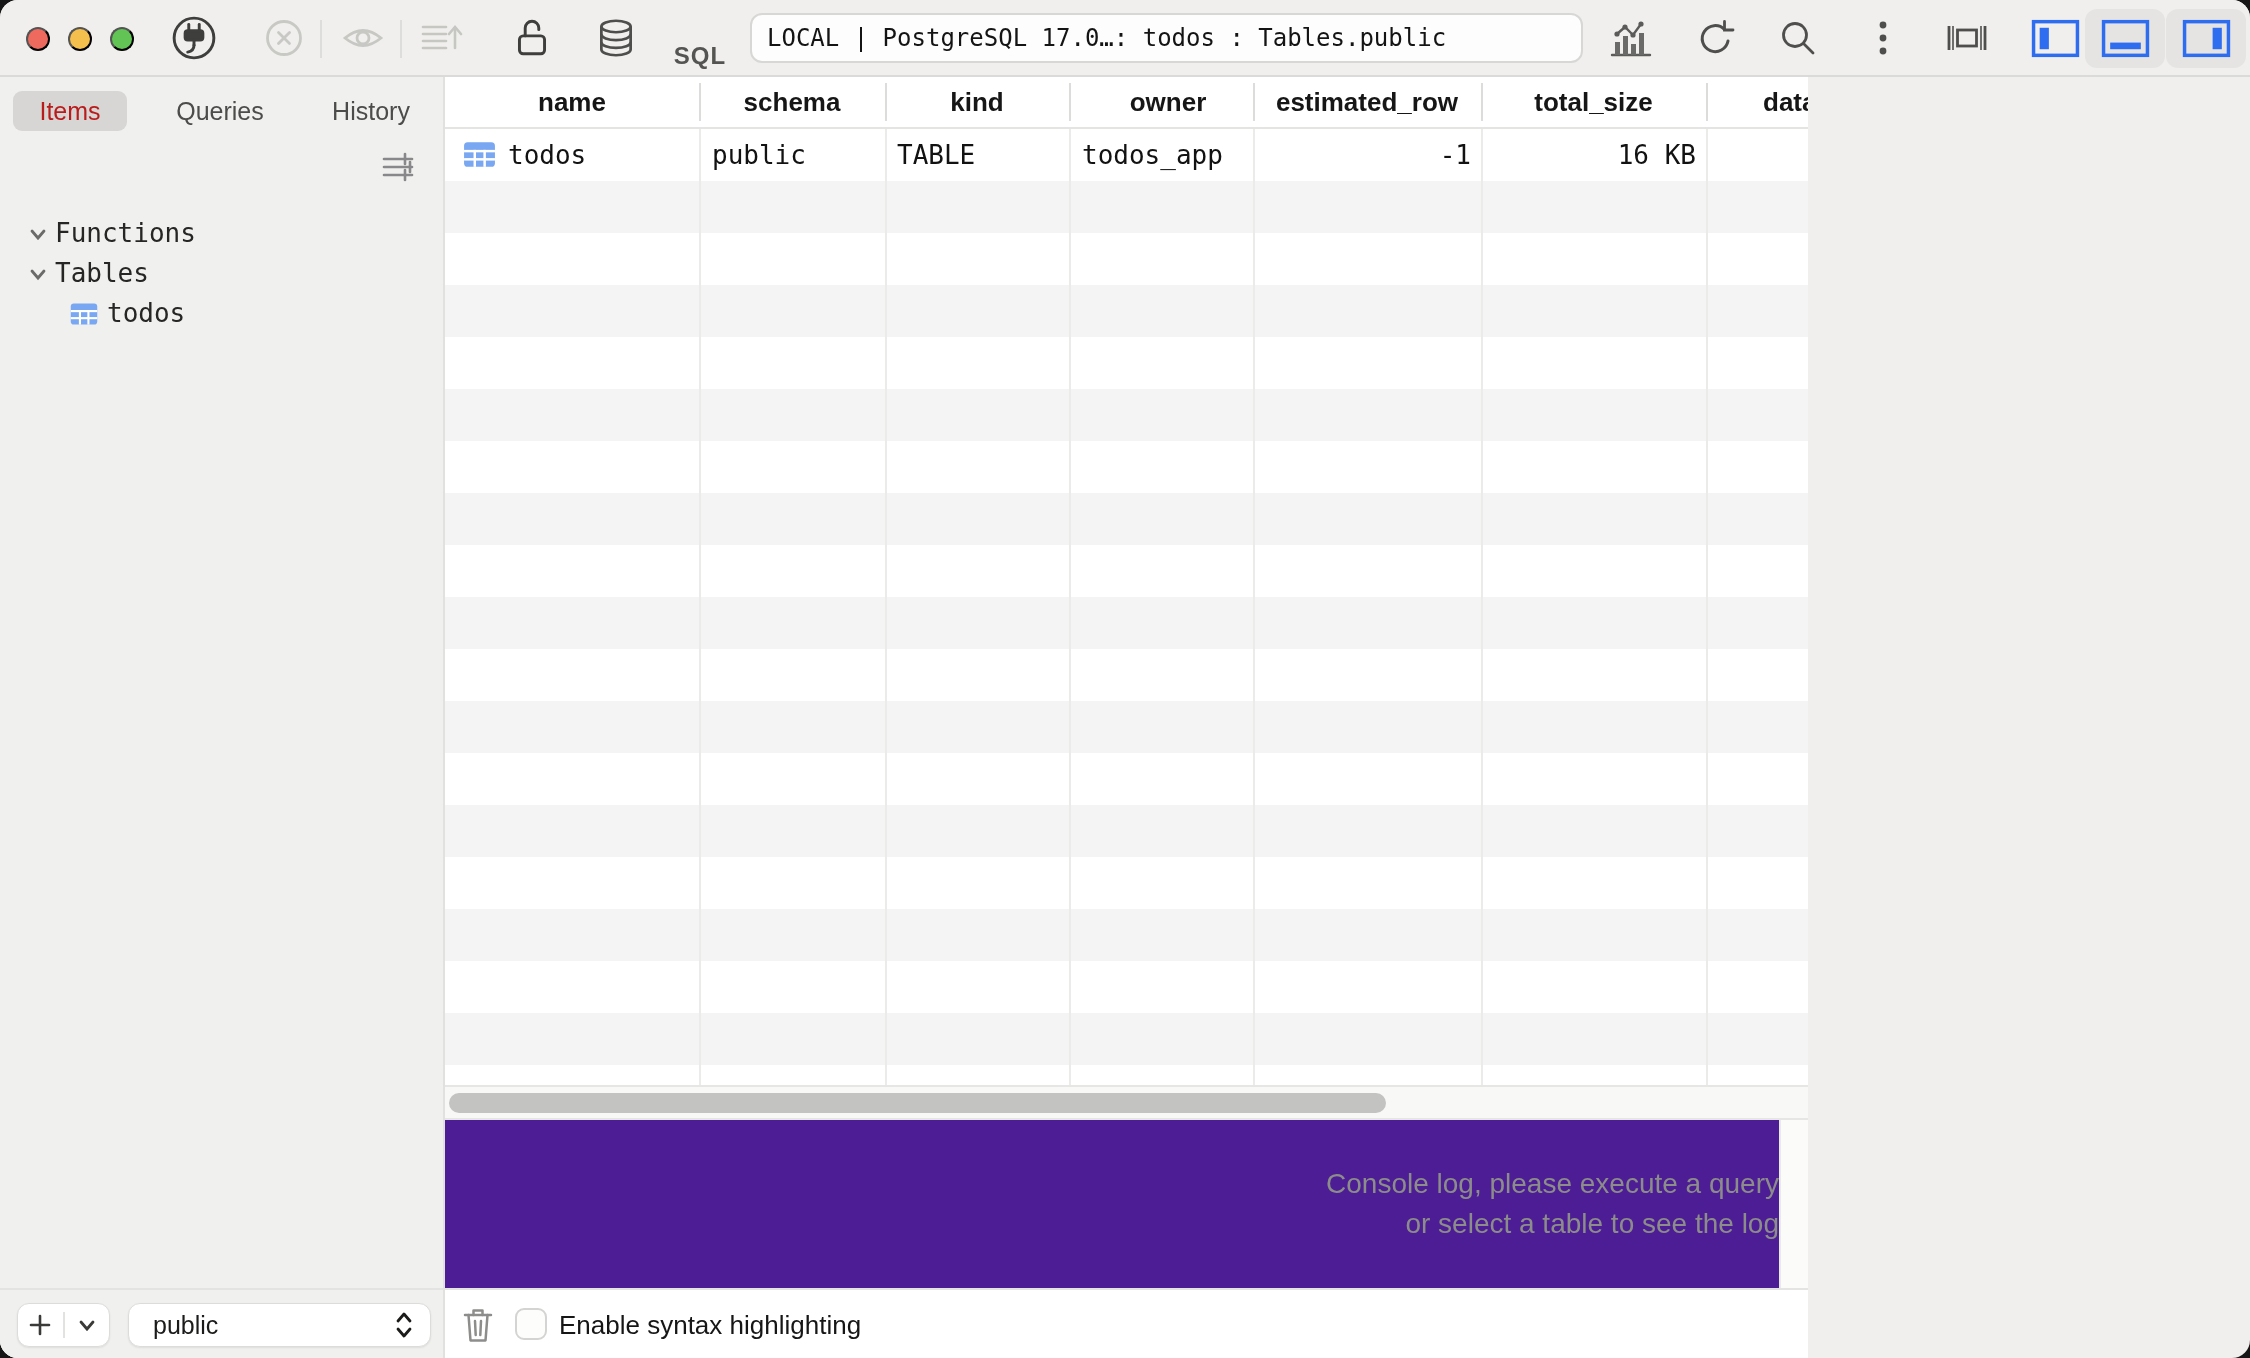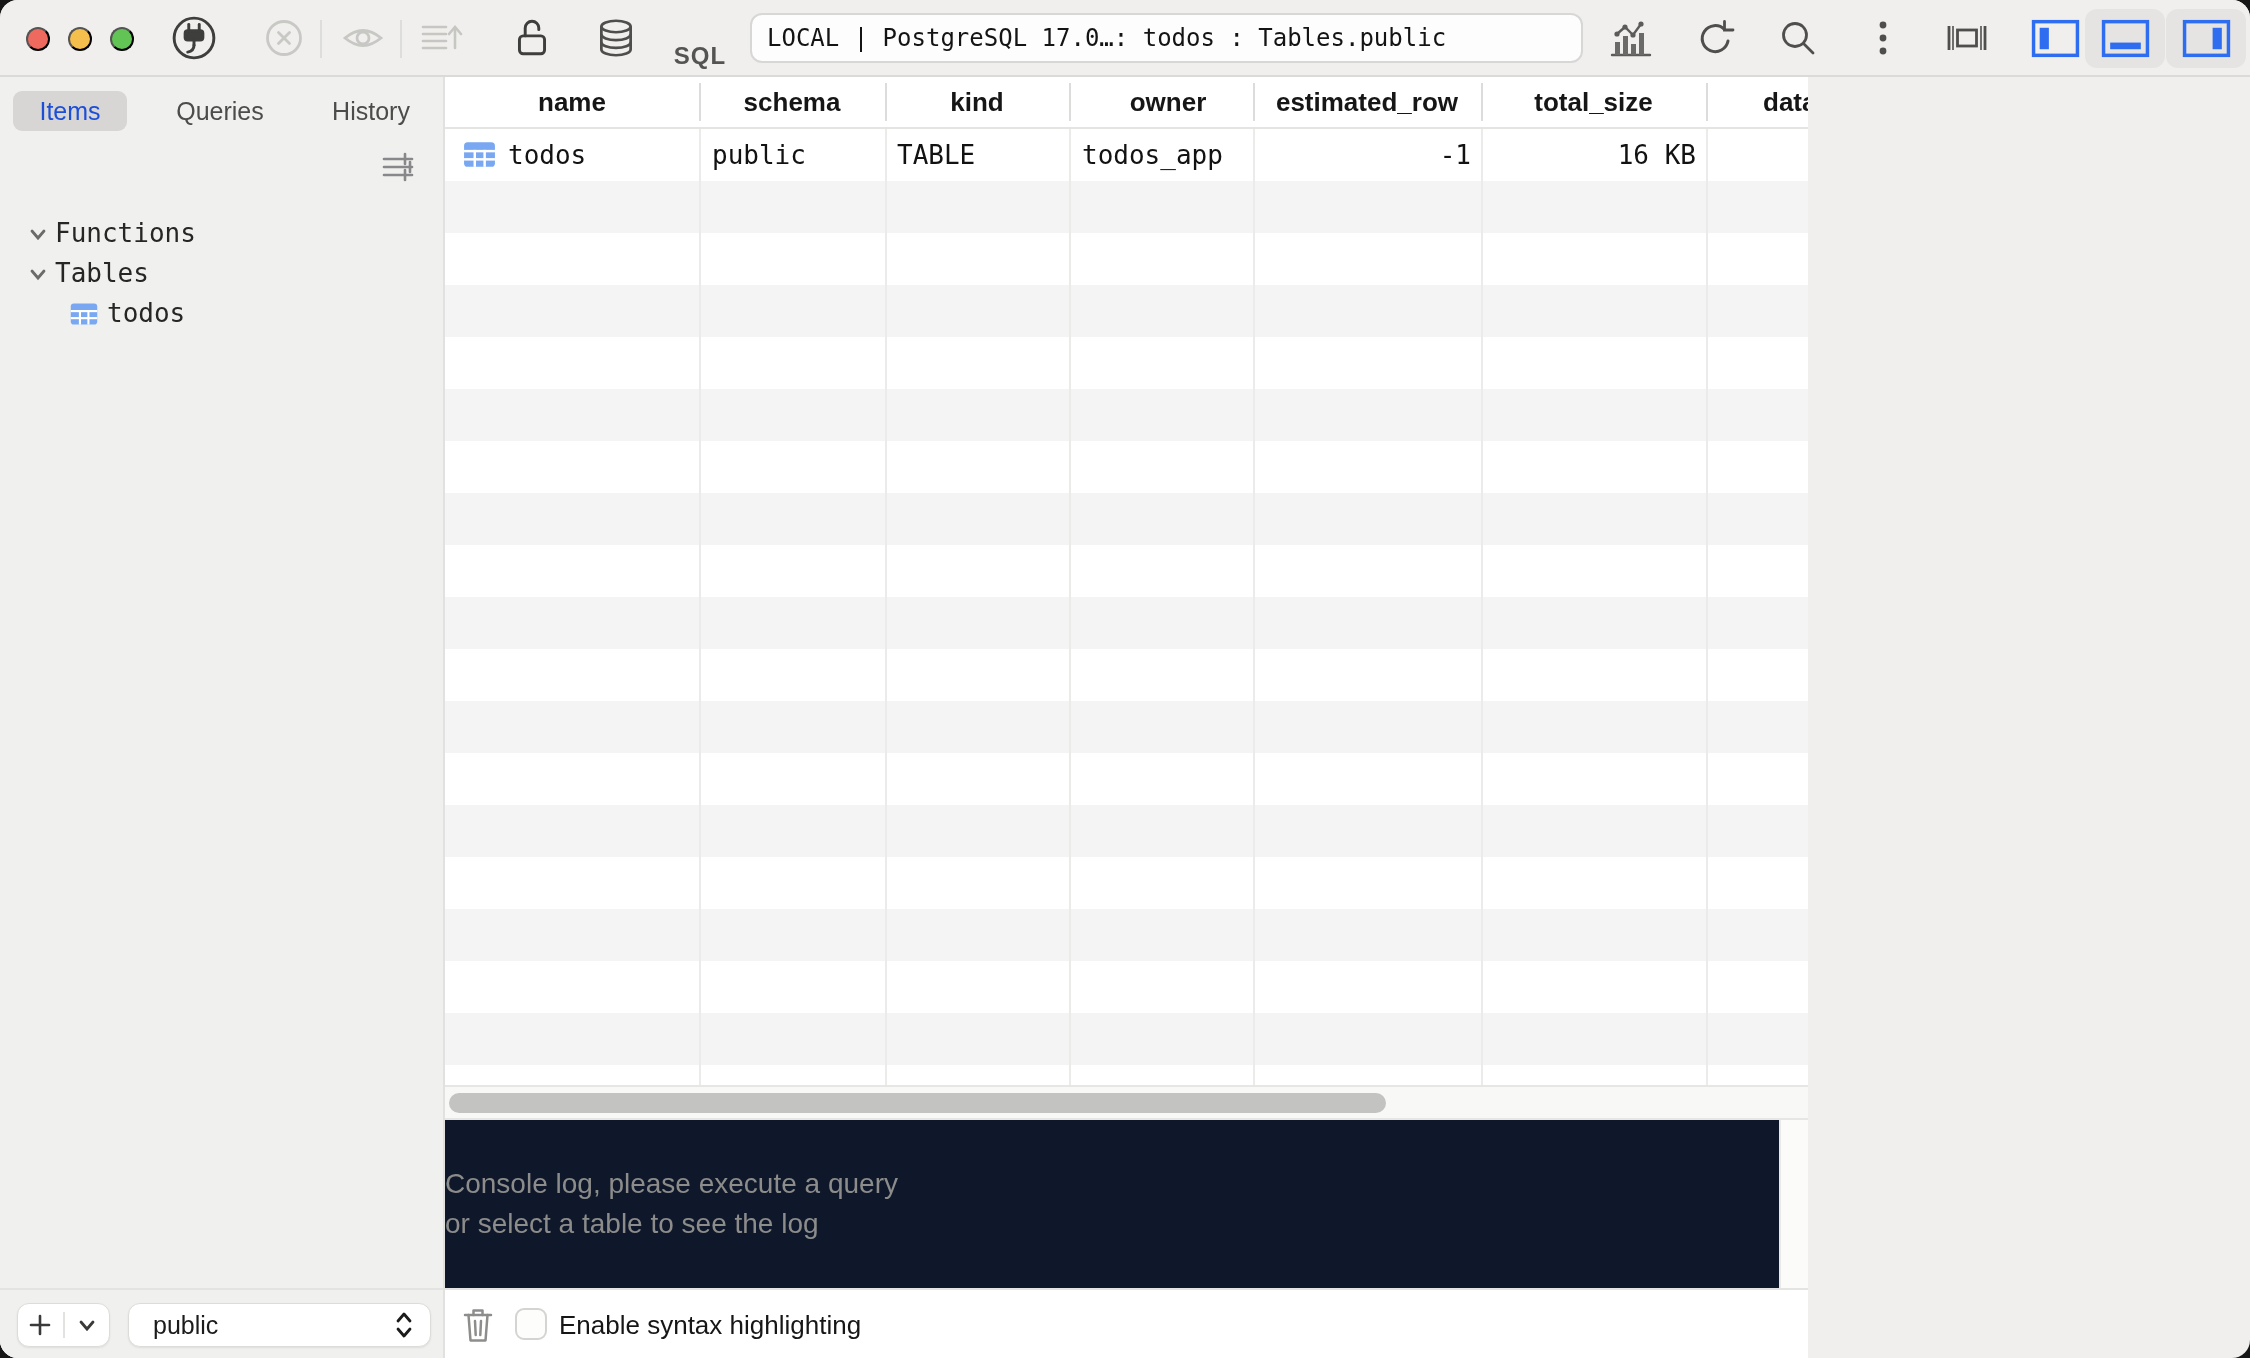--- a/index.html
+++ b/index.html
@@ -23,21 +23,21 @@
                  color:#141414; line-height:46px; padding-left:15px; white-space:nowrap; overflow:hidden; }
   .toggle-pill { position:absolute; top:9px; width:80px; height:59px; border-radius:12px;
                  display:flex; align-items:center; justify-content:center; background:none; border:none; }
   .toggle-pill.on { background:#e5e4e2; }
 
   
   .sidebar { position:absolute; left:0; top:77px; width:445px; height:1281px;
              background:#f0f0ee; border-right:2px solid #e1e1e0; }
   .tab { position:absolute; top:14px; height:40px; line-height:40px; text-align:center;
          font-size:25px; color:#4c4c4a; background:none; border:none; border-radius:9px; }
-  .tab.active { background:#d7d6d4; color:#1d4ed8; }
+  .tab.active { background:#d7d6d4; color:#b91c1c; }
   .searchbox { position:absolute; background:#ffffff; border:2px solid #dededc; border-radius:23px;
                display:flex; align-items:center; }
   .searchbox input { border:none; outline:none; background:transparent; flex:1;
                      font-family:"Liberation Sans",sans-serif; font-size:24px; color:#333; min-width:0; }
   .searchbox input::placeholder { color:#b7b6b4; }
   .tree-row { position:absolute; left:0; width:445px; height:40px; cursor:default; }
   .tree-label { position:absolute; top:0; height:40px; line-height:40px;
                 font-family:"DejaVu Sans Mono","Liberation Mono",monospace; font-size:26px; color:#262625; }
   .side-bottom { position:absolute; left:0; top:1211px; width:443px; height:70px;
                  background:#f0f0ee; border-top:2px solid #e3e3e1; }
@@ -54,22 +54,22 @@
   .hsep { position:absolute; top:6px; width:2px; height:38px; background:#dcdcda; }
   .grid-body { position:absolute; left:0; top:52px; width:1363px; height:956px;
                background:repeating-linear-gradient(to bottom,#ffffff 0px,#ffffff 52px,#f4f4f4 52px,#f4f4f4 104px); }
   .bsep { position:absolute; top:0; width:2px; height:956px; background:#ebebe9; }
   .gcell { position:absolute; top:0; height:52px; line-height:52px; white-space:nowrap;
            font-family:"DejaVu Sans Mono","Liberation Mono",monospace; font-size:26px; color:#121212; }
   .hscroll { position:absolute; left:0; top:1008px; width:1363px; height:35px; background:#f8f8f6;
              border-top:2px solid #e6e6e4; border-bottom:2px solid #e6e6e4; }
   .hthumb { position:absolute; left:4px; top:6px; width:937px; height:20px;
             border-radius:10px; background:#c3c3c1; }
-  .console { position:absolute; left:0; top:1043px; width:1334px; height:168px; background:#0f172a;
-             display:flex; flex-direction:column; align-items:flex-start; justify-content:center; }
+  .console { position:absolute; left:0; top:1043px; width:1334px; height:168px; background:#4c1d95;
+             display:flex; flex-direction:column; align-items:flex-end; justify-content:center; }
   .console div { font-size:28px; color:#8c8c8a; line-height:40px; }
   .console-strip { position:absolute; left:1334px; top:1043px; width:29px; height:168px;
                    background:#fbfbf9; border-left:2px solid #e9e9e7; }
   .main-bottom { position:absolute; left:0; top:1211px; width:1363px; height:60px;
                  background:#ffffff; border-top:2px solid #e4e4e2; }
   .checkbox { position:absolute; left:70px; top:18px; width:32px; height:32px; border-radius:9px;
               border:2px solid #d4d4d2; background:#fdfdfc; }
 
   
   .rightpanel { position:absolute; left:1810px; top:77px; width:440px; height:1281px;

